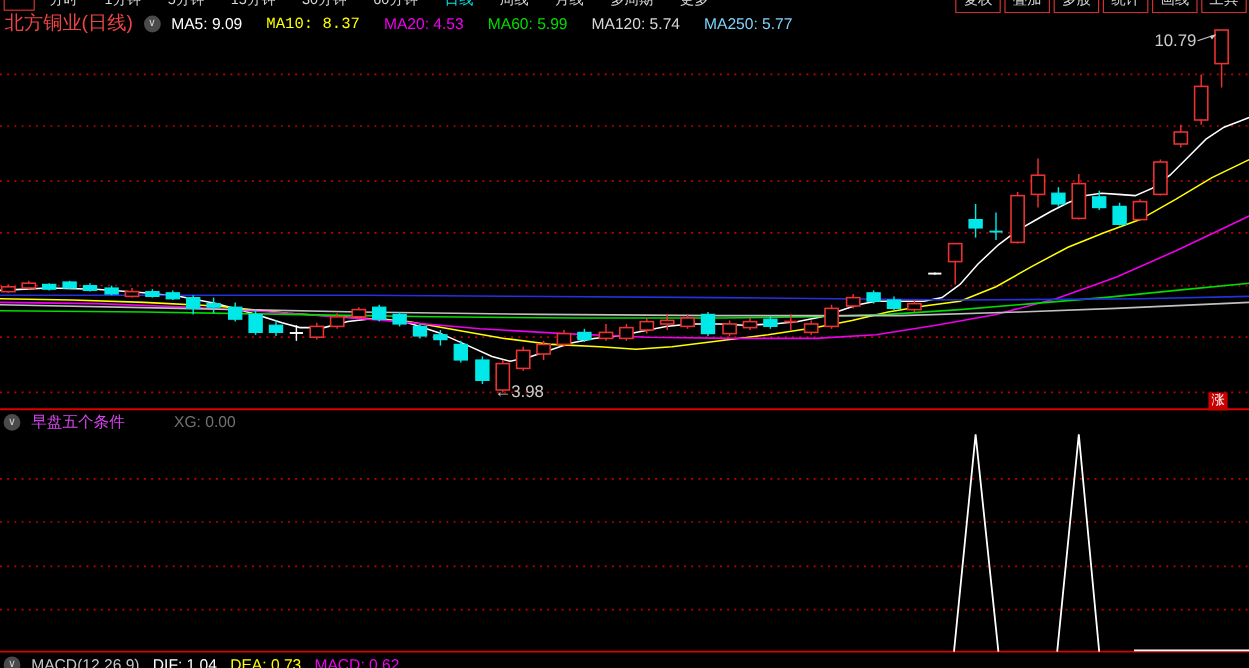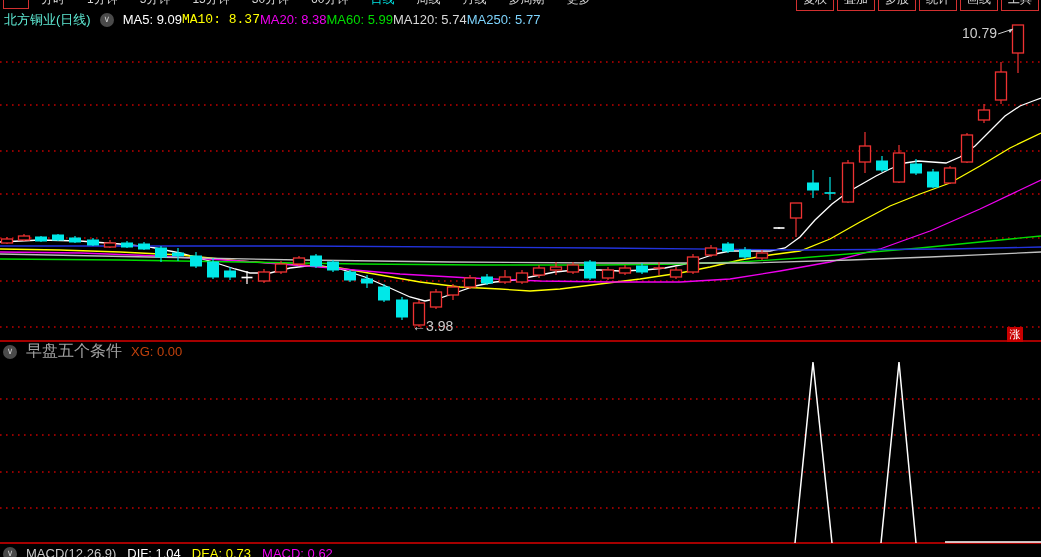--- a/index.html
+++ b/index.html
@@ -15,26 +15,26 @@
   .menu-item{font-size:12px;color:#d8d8d8;margin-right:22px;white-space:nowrap;cursor:default;}
   .menu-item.active{color:#00e5e5;}
   .tb-spacer{flex:1 1 auto;}
   .tb-btn{font-size:12px;color:#d8d8d8;border:1px solid #d23030;padding:2px 6px;margin-left:3px;white-space:nowrap;background:#000;}
 
   
   .row{position:absolute;display:flex;align-items:center;gap:9px;z-index:4;white-space:nowrap;}
   .titlerow{left:4px;top:11px;height:17px;}
   .p2row{left:3px;top:343px;height:17px;}
   .macdrow{left:3px;top:545px;height:17px;}
-  .sym{font-size:13px;color:#5eead4;}
+  .sym{font-size:16px;color:#ef4444;}
   .circ{width:14px;height:14px;border-radius:50%;background:#4a4a4a;color:#cfcfcf;
         font-size:9px;line-height:13px;text-align:center;flex:0 0 auto;}
   .maitem{font-size:13px;}
-  .ptitle{font-size:16px;color:#a3a3a3;text-align:right;}
-  .pval{font-size:13px;color:#c2410c;}
+  .ptitle{font-size:13px;color:#d946ef;text-align:right;}
+  .pval{font-size:13px;color:#737373;margin-left:32px;}
 
   .badge{position:absolute;left:1007px;top:327px;width:16px;height:15px;background:#c80000;
          color:#fff;font-size:11px;line-height:15px;text-align:center;z-index:4;}
 </style>
 </head>
 <body>
 
 <div id="stage">
 
   <svg id="chart-svg" width="1041" height="557" viewBox="0 0 1041 557">
@@ -210,24 +210,24 @@
           <div class="tb-btn">统计</div>
           <div class="tb-btn">画线</div>
           <div class="tb-btn">工具</div>
         </div>
     </div>
   </div>
 
   <div class="row titlerow">
     <span class="sym">北方铜业(日线)</span>
     <span class="circ">∨</span>
-    <span id="ma-labels" style="display:flex;gap:0;">
+    <span id="ma-labels" style="display:flex;gap:20px;">
         <span class="maitem" style="color: rgb(255, 255, 255);">MA5: 9.09</span>
         <span class="maitem" style="color: rgb(255, 255, 0); font-family: Liberation Mono, monospace;">MA10: 8.37</span>
-        <span class="maitem" style="color: rgb(238, 0, 238);">MA20: 8.38</span>
+        <span class="maitem" style="color: rgb(238, 0, 238);">MA20: 4.53</span>
         <span class="maitem" style="color: rgb(0, 221, 0); text-align: center;">MA60: 5.99</span>
         <span class="maitem" style="color: rgb(216, 216, 216);">MA120: 5.74</span>
         <span class="maitem" style="color: #7dd3fc;">MA250: 5.77</span>
       </span>
   </div>
 
   <div class="badge">涨</div>
 
   <div class="row p2row">
     <span class="circ">∨</span>

